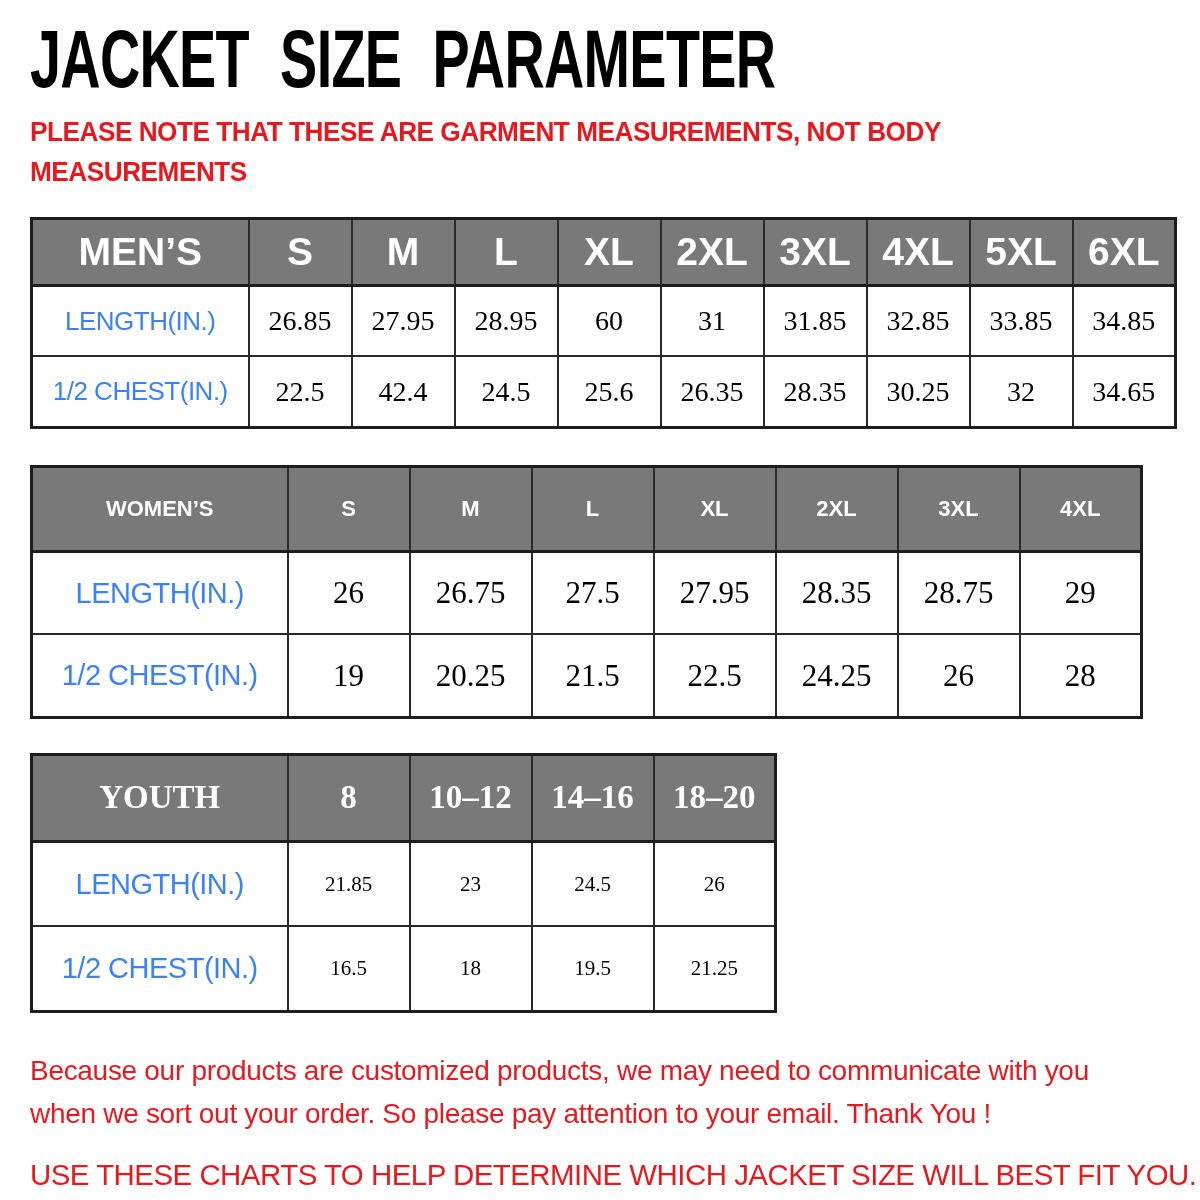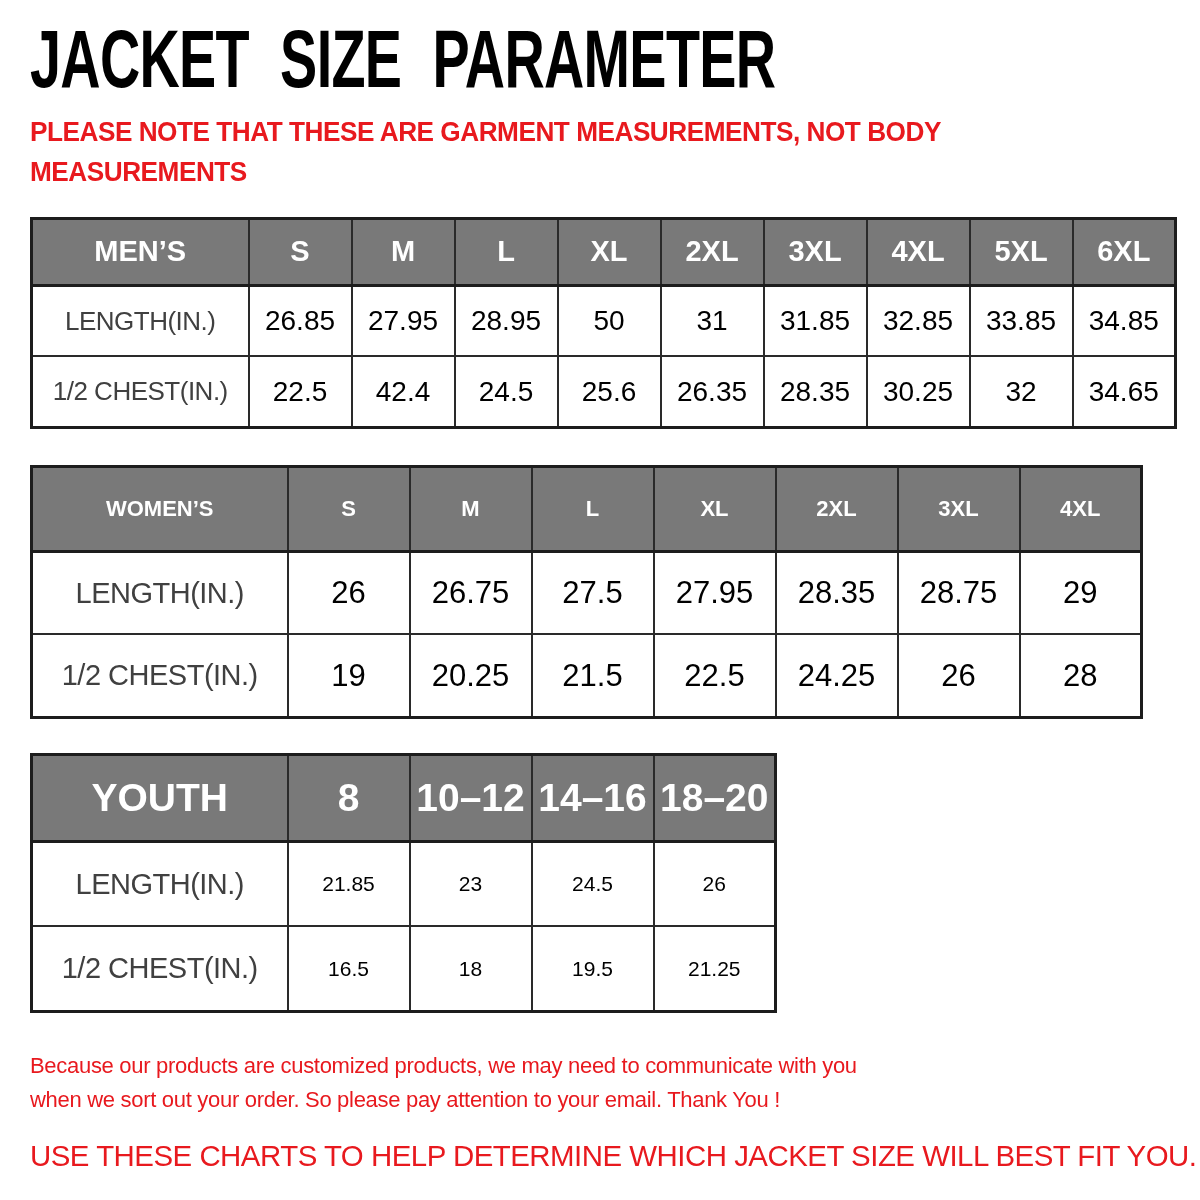--- a/index.html
+++ b/index.html
@@ -42,55 +42,55 @@
     text-align:center;
     vertical-align:middle;
     padding:0;
   }
   .size-table thead th {
     background:#797979;
     color:#ffffff;
     font-weight:600;
     border-bottom:3px solid #1d1d1d;
   }
-  .size-table td.val { font-family:Liberation Sans, sans-serif; color:#000; }
-  .size-table td.label { font-family:"Liberation Sans", sans-serif; color:#404040; letter-spacing:-0.5px; }
+  .size-table td.val { font-family:Liberation Serif, serif; color:#000; }
+  .size-table td.label { font-family:"Liberation Sans", sans-serif; color:#3b82f6; letter-spacing:-0.5px; }
 
   
   .mens { margin-top:24px; }
   .mens col.c0 { width:217px; }
   .mens col.cs { width:103px; }
-  .mens thead th { height:67px; font-size:29px; }
+  .mens thead th { height:67px; font-size:39px; }
   .mens td { height:71px; }
   .mens td.val { font-size:28px; }
   .mens td.label { font-size:26px; }
 
   
   .womens { margin-top:36px; }
   .womens col.c0 { width:256px; }
   .womens col.cs { width:122px; }
   .womens thead th { height:85px; font-size:22px; }
   .womens td { height:83px; }
   .womens td.val { font-size:31px; }
   .womens td.label { font-size:29px; }
 
   
   .youth { margin-top:34px; }
   .youth col.c0 { width:256px; }
   .youth col.cs { width:122px; }
-  .youth thead th { height:87px; font-size:39px; }
+  .youth thead th { height:87px; font-size:33px;font-family:Liberation Serif, serif; }
   .youth td { height:85px; }
   .youth td.val { font-size:21px; }
   .youth td.label { font-size:29px; }
 
   .footer {
     margin:36px 0 0 30px;
     color:#e8191e;
   }
-  .footer .para { font-size:22px; line-height:1.55; white-space:nowrap; letter-spacing:-0.3px; }
+  .footer .para { font-size:28px; line-height:1.55; white-space:nowrap; letter-spacing:-0.3px; }
   .footer .charts-line {
     margin-top:22px;
     font-size:30px;
     white-space:nowrap;
     letter-spacing:-0.5px;
     transform:scaleX(0.98);
     transform-origin:0 0;
   }
 </style>
 </head>
@@ -131,21 +131,21 @@
         <th>5XL</th>
         <th>6XL</th>
       </tr>
     </thead>
     <tbody>
       <tr>
         <td class="label">LENGTH(IN.)</td>
         <td class="val">26.85</td>
         <td class="val">27.95</td>
         <td class="val">28.95</td>
-        <td class="val">50</td>
+        <td class="val">60</td>
         <td class="val">31</td>
         <td class="val">31.85</td>
         <td class="val">32.85</td>
         <td class="val">33.85</td>
         <td class="val">34.85</td>
       </tr>
       <tr>
         <td class="label">1/2 CHEST(IN.)</td>
         <td class="val">22.5</td>
         <td class="val">42.4</td>

